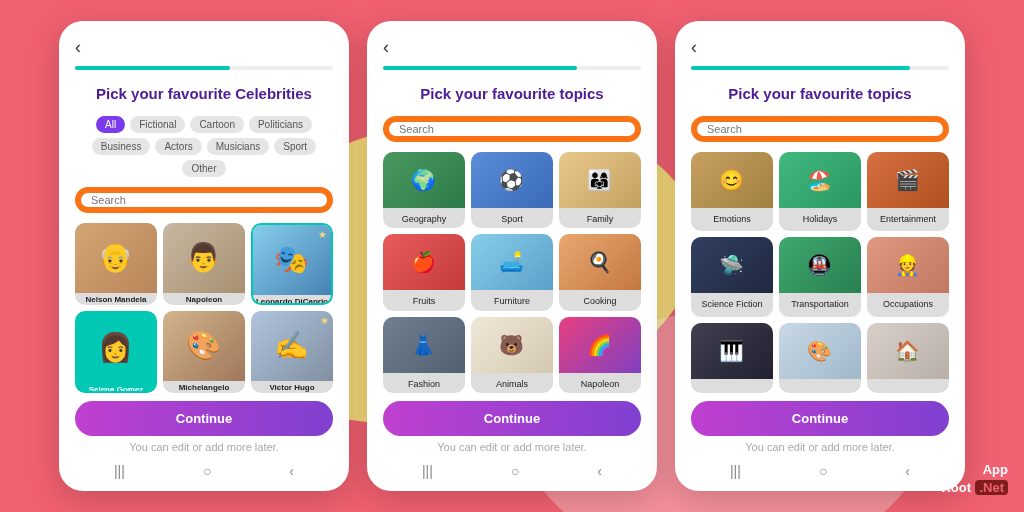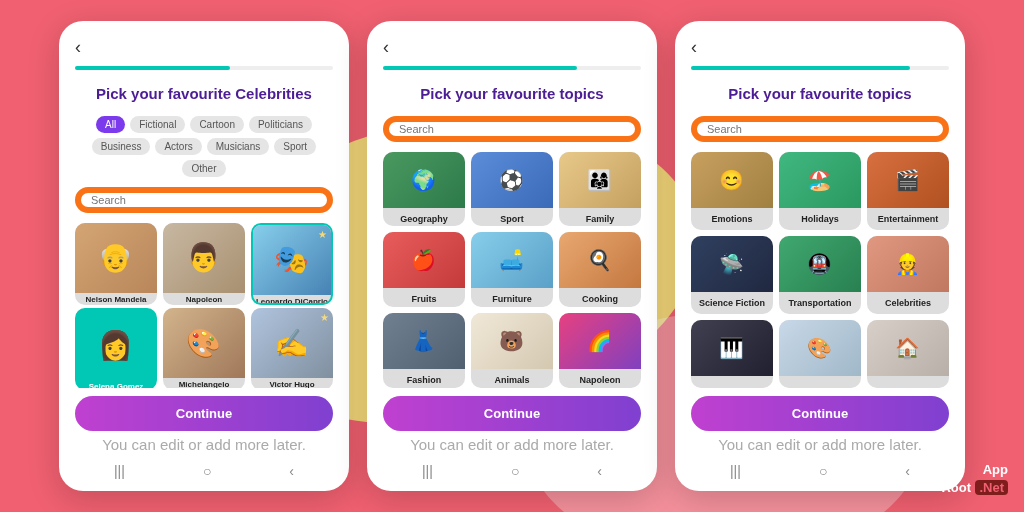--- a/index.html
+++ b/index.html
@@ -190,21 +190,21 @@
       display: flex;
       align-items: center;
       justify-content: center;
       font-size: 20px;
     }
     .topic-name {
       font-size: 9px;
       text-align: center;
       padding: 6px 2px;
       color: #222;
-      font-weight: 700;
+      font-weight: 400;
     }
 
     
     .t-geo { background: linear-gradient(135deg, #4a9960, #2d7a4a); }
     .t-sport { background: linear-gradient(135deg, #5b8dd9, #3a6ab8); }
     .t-family { background: linear-gradient(135deg, #e8c98a, #c4a060); }
     .t-fruits { background: linear-gradient(135deg, #e85c5c, #c43a3a); }
     .t-furniture { background: linear-gradient(135deg, #87ceeb, #5aa0c8); }
     .t-cooking { background: linear-gradient(135deg, #e8a870, #c47840); }
     .t-fashion { background: linear-gradient(135deg, #708090, #506070); }
@@ -229,21 +229,21 @@
       color: white;
       border: none;
       border-radius: 22px;
       font-size: 13px;
       font-weight: 700;
       cursor: pointer;
       margin-top: 8px;
     }
 
     .edit-hint {
-      font-size: 15px;
+      font-size: 11px;
       color: #aaa;
       text-align: center;
       margin-top: 5px;
     }
 
     
     .bottom-nav {
       display: flex;
       justify-content: space-around;
       align-items: center;
@@ -435,21 +435,21 @@
       <div class="topic-card">
         <div class="topic-img-placeholder t-scifi">🛸</div>
         <div class="topic-name">Science Fiction</div>
       </div>
       <div class="topic-card">
         <div class="topic-img-placeholder t-transport">🚇</div>
         <div class="topic-name">Transportation</div>
       </div>
       <div class="topic-card">
         <div class="topic-img-placeholder t-occupations">👷</div>
-        <div class="topic-name">Celebrities</div>
+        <div class="topic-name">Occupations</div>
       </div>
       <div class="topic-card">
         <div class="topic-img-placeholder t-misc1">🎹</div>
         <div class="topic-name"></div>
       </div>
       <div class="topic-card">
         <div class="topic-img-placeholder t-misc2">🎨</div>
         <div class="topic-name"></div>
       </div>
       <div class="topic-card">

